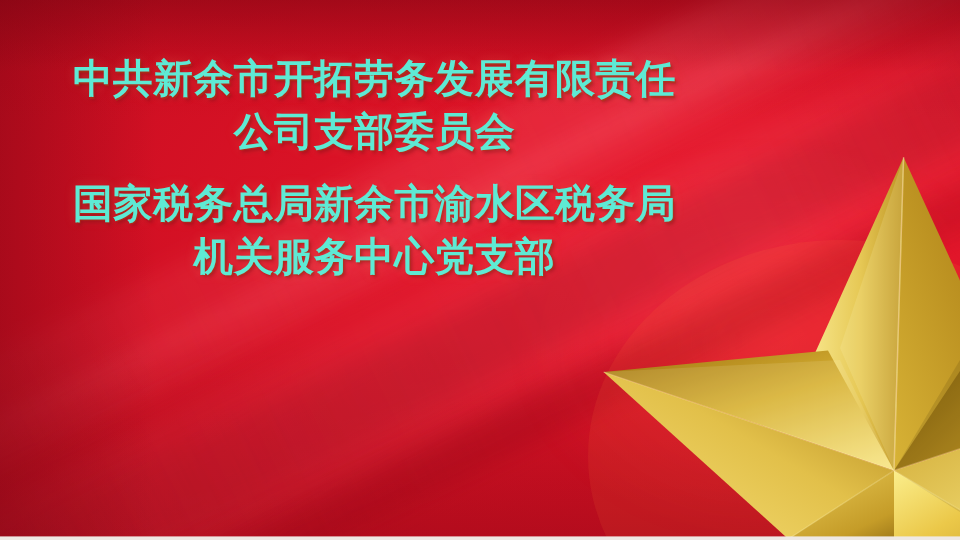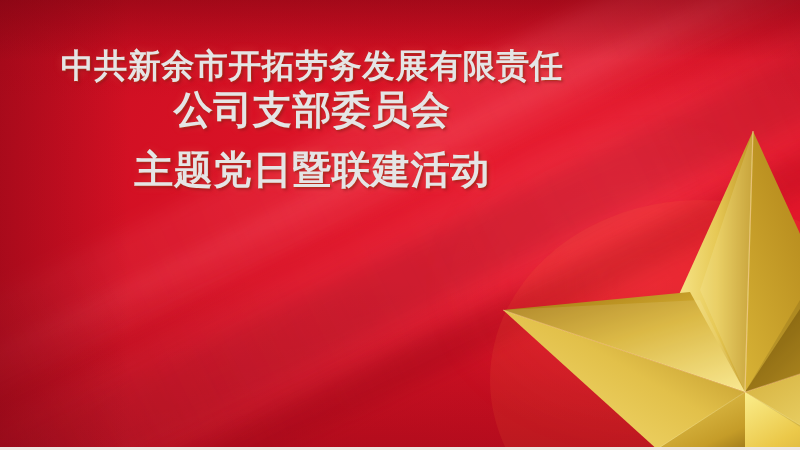--- a/index.html
+++ b/index.html
@@ -105,36 +105,36 @@
 
   
   .title-block {
     position: absolute;
     left: 0; top: 44px;
     width: 600px;
     text-align: center;
     z-index: 6;
   }
   .tline {
-    color: #e5e5e5;
+    color: #5eead4;
     font-weight: 700;
     letter-spacing: 0.5px;
     white-space: nowrap;
     text-shadow:
        1px 1px 0 rgba(168,60,20,0.55),
        2px 2px 3px rgba(120,10,20,0.45),
        0 0 10px rgba(255,200,120,0.18);
     padding-left: 24px;
   }
   .tline.w {  
     font-size: 33px;
     line-height: 44px;
   }
   .tline.n {  
-    font-size: 39px;
+    font-size: 33px;
     line-height: 44px;
   }
   .gap { height: 16px; }
 </style>
 </head>
 <body>
 
 <div id="poster">
 
   <div class="bg-base"></div>
@@ -233,18 +233,19 @@
       <line x1="745" y1="392" x2="1000" y2="308" stroke="#FFF4B0" stroke-width="1" opacity="0.3"></line>
       <line x1="745" y1="392" x2="628" y2="468" stroke="#FFF4B0" stroke-width="1" opacity="0.35"></line>
       <line x1="745" y1="392" x2="875" y2="470" stroke="#FFF4B0" stroke-width="1" opacity="0.3"></line>
     </svg>
   </div>
 
   <div class="title-block">
     <div class="tline w">中共新余市开拓劳务发展有限责任</div>
     <div class="tline n">公司支部委员会</div>
     <div class="gap"></div>
-    <div class="tline n">主题党日暨联建活动</div>
+    <div class="tline w">国家税务总局新余市渝水区税务局</div>
+    <div class="tline n">机关服务中心党支部</div>
     <div class="gap"></div>
   </div>
 
   <div class="bottom-strip"></div>
 </div>
 
 </body></html>

